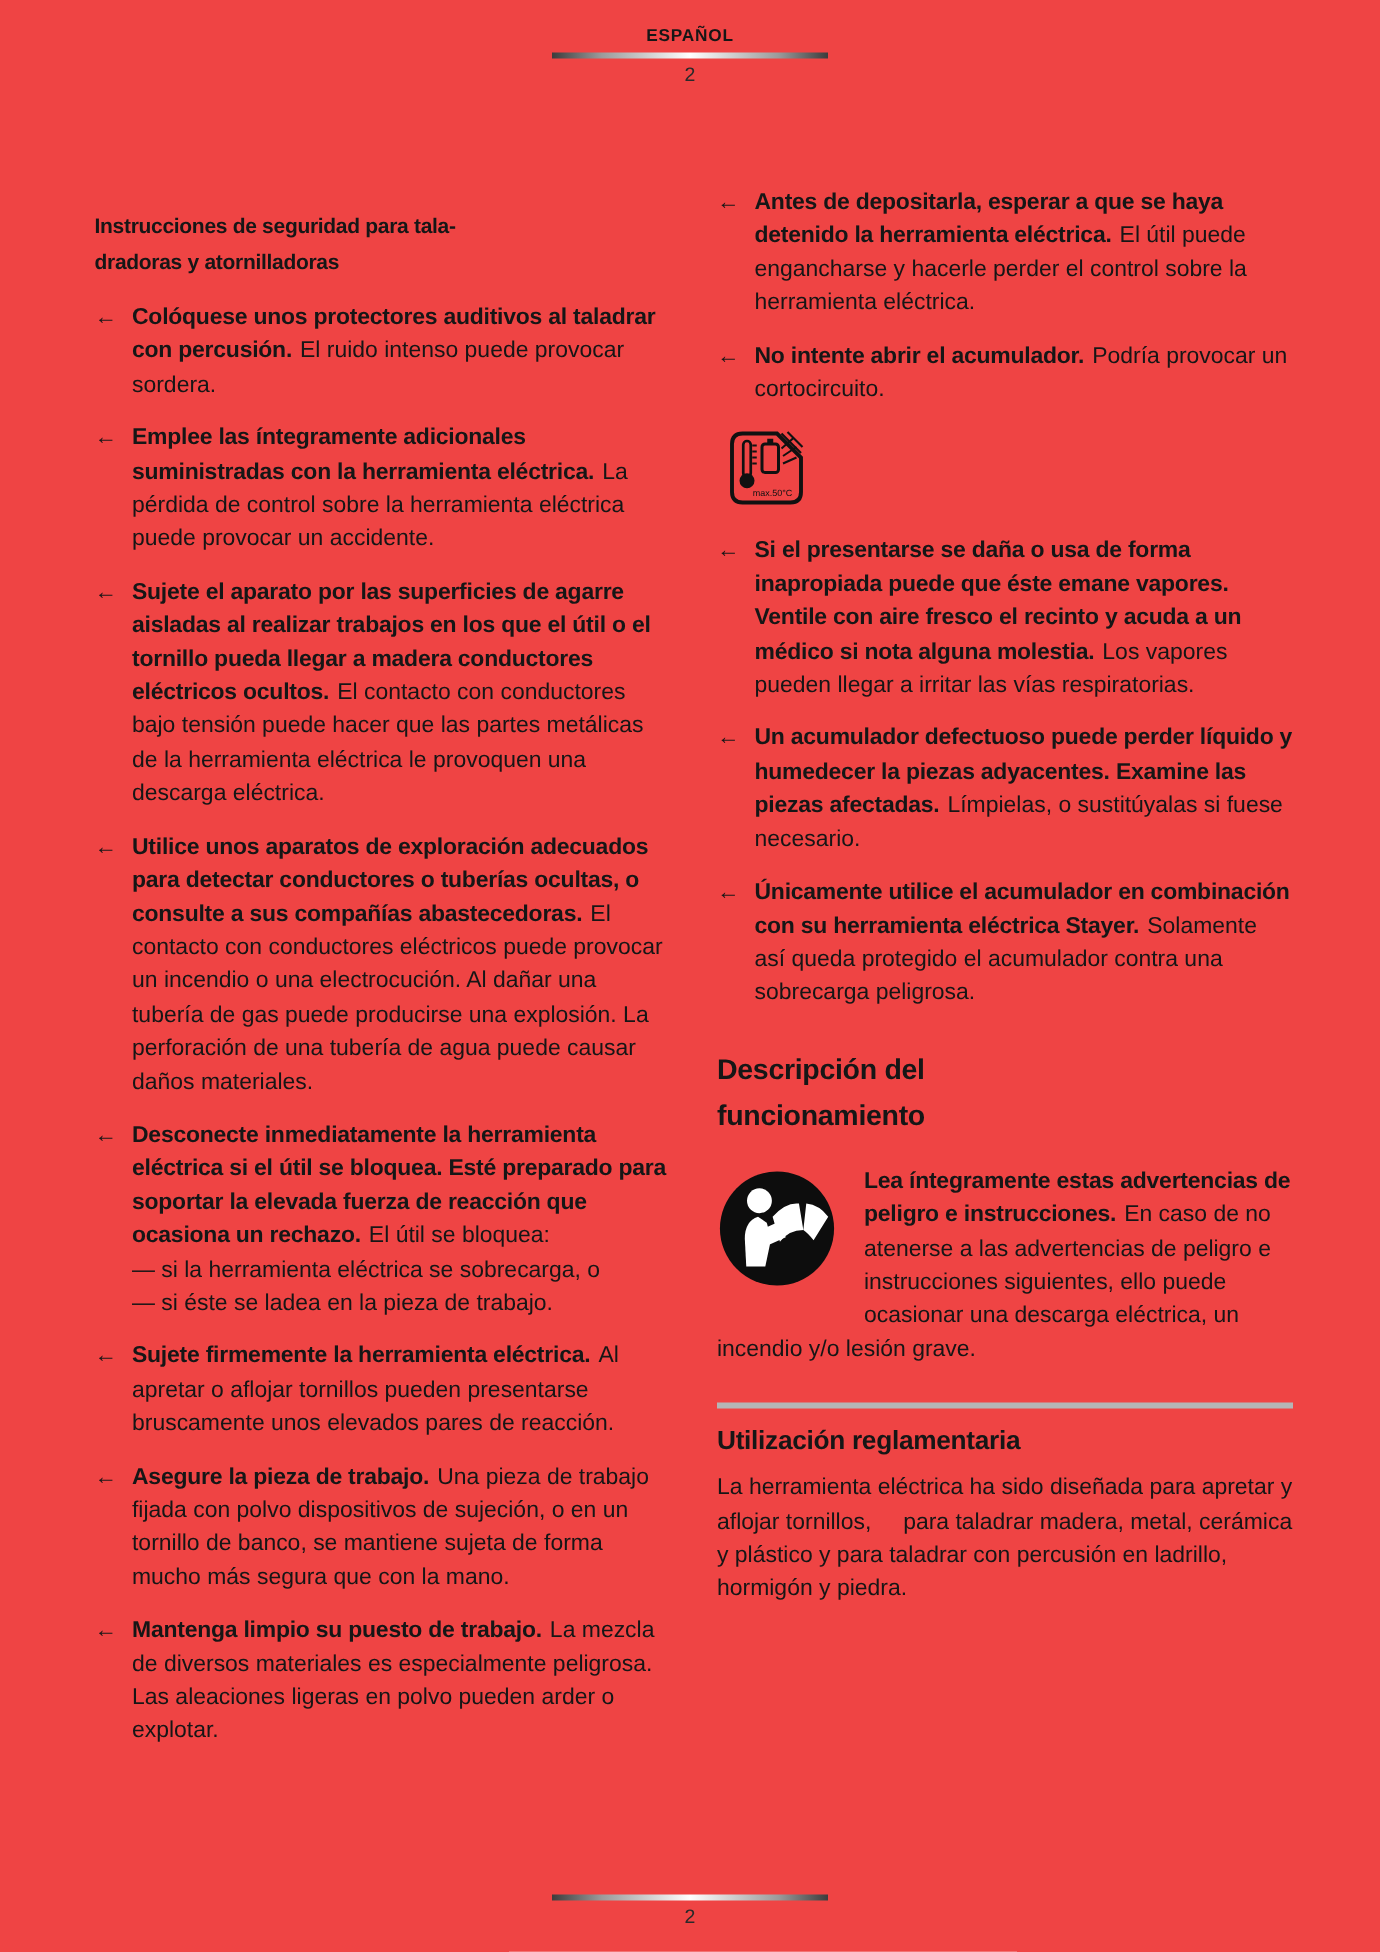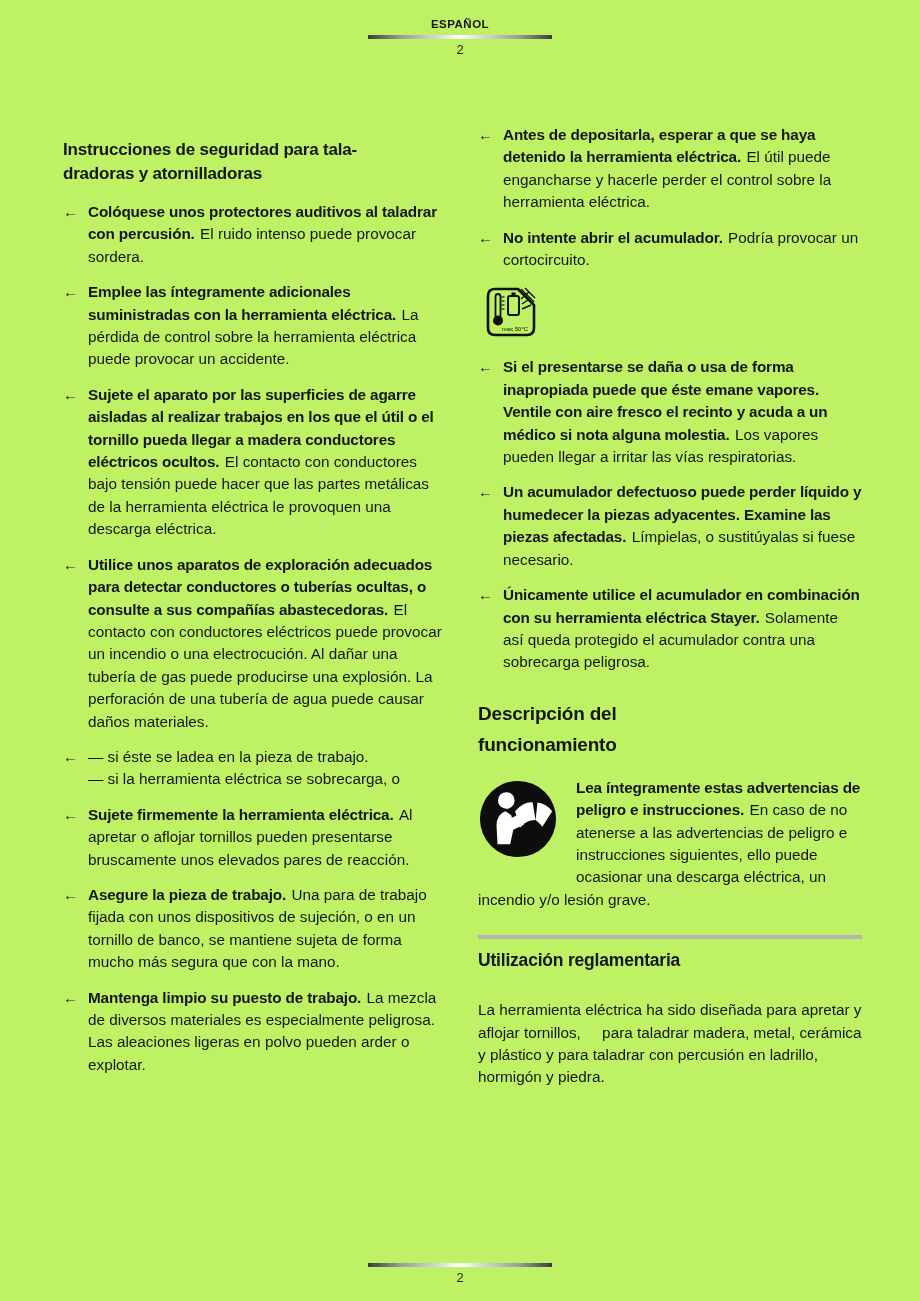--- a/index.html
+++ b/index.html
@@ -4,39 +4,39 @@
 <style>
   html, body { margin: 0; padding: 0; }
   body {
     width: 920px; height: 1301px;
     background: #ffffff;
     font-family: "Liberation Sans", sans-serif;
     color: #161616;
     position: relative;
     overflow: hidden;
   }
-  .page { position: absolute; inset: 0; background: #bef264; padding-left: 44px; }
+  .page { position: absolute; inset: 0; background: #ef4444; padding-left: 44px; }
 
   
   .page-header { position: absolute; top: 18px; left: 0; width: 100%; text-align: center; }
   .lang-label { font-size: 11.5px; font-weight: bold; letter-spacing: 0.5px; }
   .grad-rule {
     width: 184px; height: 4px; margin: 5px auto 3px auto;
     background: linear-gradient(90deg, #3c3c3c 0%, #9b9b9b 18%, #ffffff 50%, #9b9b9b 82%, #3c3c3c 100%);
   }
   .page-num { font-size: 13px; color: #2a2a2a; }
   .page-footer { position: absolute; top: 1258px; left: 0; width: 100%; text-align: center; }
 
   
   .col { position: absolute; width: 384px; }
   .col-left  { left: 63px;  top: 138px; }
   .col-right { left: 478px; top: 124px; }
 
   h1.section-title {
-    font-size: 17px; font-weight: bold; line-height: 24px;
+    font-size: 14px; font-weight: bold; line-height: 24px;
     letter-spacing: -0.2px; white-space: pre-line;
     margin: 0 0 15px 0;
   }
   .bullet {
     position: relative; padding-left: 25px; margin-bottom: 13px;
     font-size: 15.3px; line-height: 22.4px;
   }
   .marker { position: absolute; left: 0; top: 0; font-size: 15px; }
   .btext { margin: 0; }
   b.lead { letter-spacing: -0.15px; margin-right: 0.35em; text-align: right; }
@@ -52,21 +52,21 @@
     position: relative; padding-left: 64px; margin-bottom: 14px;
     font-size: 15.3px; line-height: 22.4px; min-height: 58px;
   }
   .heat-icon { position: absolute; left: 7px; top: 2px; }
 
   .read-note { font-size: 15.3px; line-height: 22.4px; margin: 17px 0 20px 0; }
   .read-icon { float: left; margin: 2px 18px 8px 0; }
   .read-note::after { content: ""; display: block; clear: both; }
 
   .sub-rule { height: 4px; background: #b5b5b5; margin: 24px 0 0 0; }
-  h2.sub-head { font-size: 17.5px; font-weight: bold; margin: 11px 0 28px 0; letter-spacing: -0.2px; }
+  h2.sub-head { font-size: 17.5px; font-weight: bold; margin: 11px 0 10px 0; letter-spacing: -0.2px; }
   .usage-para { font-size: 15.3px; line-height: 22.4px; margin: 0; white-space: pre-wrap; }
 </style>
 </head>
 <body>
 
 <div class="page">
 
   <div class="page-header">
     <div class="lang-label">ESPAÑOL</div>
     <div class="grad-rule"></div>
@@ -92,32 +92,33 @@
       <p class="btext"><b class="lead">Sujete el aparato por las superficies de agarre aisladas al realizar trabajos en los que el útil o el tornillo pueda llegar a madera conductores eléctricos ocultos.</b><span>El contacto con conductores bajo tensión puede hacer que las partes metálicas de la herramienta eléctrica le provoquen una descarga eléctrica.</span></p>
     </div>
 
     <div class="bullet">
       <span class="marker">←</span>
       <p class="btext"><b class="lead">Utilice unos aparatos de exploración adecuados para detectar conductores o tuberías ocultas, o consulte a sus compañías abastecedoras.</b><span>El contacto con conductores eléctricos puede provocar un incendio o una electrocución. Al dañar una tubería de gas puede producirse una explosión. La perforación de una tubería de agua puede causar daños materiales.</span></p>
     </div>
 
     <div class="bullet">
       <span class="marker">←</span>
+      <p class="btext"><b class="lead">Desconecte inmediatamente la herramienta eléctrica si el útil se bloquea. Esté preparado para soportar la elevada fuerza de reacción que ocasiona un rechazo.</b><span>El útil se bloquea:</span></p>
+      <p class="dash-line">— si la herramienta eléctrica se sobrecarga, o</p>
       <p class="dash-line">— si éste se ladea en la pieza de trabajo.</p>
-      <p class="dash-line">— si la herramienta eléctrica se sobrecarga, o</p>
     </div>
 
     <div class="bullet">
       <span class="marker">←</span>
       <p class="btext"><b class="lead">Sujete firmemente la herramienta eléctrica.</b><span>Al apretar o aflojar tornillos pueden presentarse bruscamente unos elevados pares de reacción.</span></p>
     </div>
 
     <div class="bullet">
       <span class="marker">←</span>
-      <p class="btext"><b class="lead">Asegure la pieza de trabajo.</b><span>Una para de trabajo fijada con unos dispositivos de sujeción, o en un tornillo de banco, se mantiene sujeta de forma mucho más segura que con la mano.</span></p>
+      <p class="btext"><b class="lead">Asegure la pieza de trabajo.</b><span>Una pieza de trabajo fijada con polvo dispositivos de sujeción, o en un tornillo de banco, se mantiene sujeta de forma mucho más segura que con la mano.</span></p>
     </div>
 
     <div class="bullet">
       <span class="marker">←</span>
       <p class="btext"><b class="lead">Mantenga limpio su puesto de trabajo.</b><span>La mezcla de diversos materiales es especialmente peligrosa. Las aleaciones ligeras en polvo pueden arder o explotar.</span></p>
     </div>
   </div>
 
   <div class="col col-right">
 

